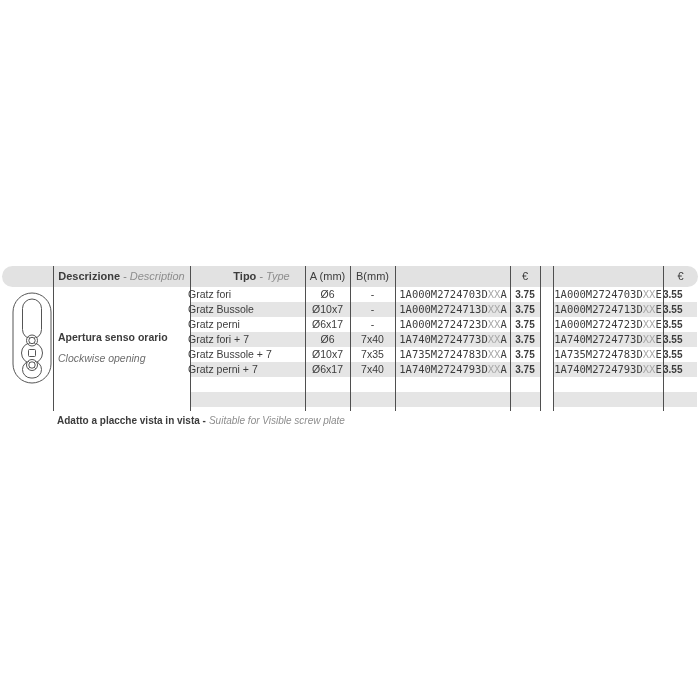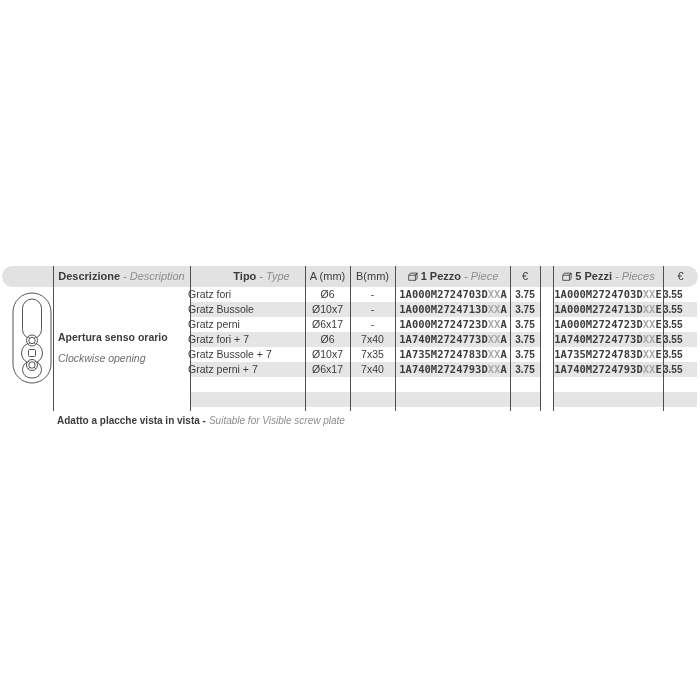--- a/index.html
+++ b/index.html
@@ -25,21 +25,21 @@
   
   .trow{position:absolute;left:0;width:700px;height:15px;line-height:15px;font-size:10.5px;}
   .cell{position:absolute;top:0;height:15px;white-space:nowrap;}
   .c-tipo{left:188px;width:105px;text-align:left;}
   .c-a{left:305px;width:45px;text-align:center;}
   .c-b{left:350px;width:45px;text-align:center;}
   .c-code1{left:396px;width:114px;text-align:center;}
   .c-p1{left:510px;width:30px;text-align:center;font-weight:bold;font-size:10px;}
   .c-code5{left:553px;width:110px;text-align:center;}
   .c-p5{left:663px;width:34px;text-align:left;font-weight:bold;font-size:10px;}
-  .code{font-family:"DejaVu Sans Mono",monospace;font-weight:bold;font-size:10.5px;letter-spacing:0;}
+  .code{font-family:"DejaVu Sans Mono",monospace;font-weight:normal;font-size:10.5px;letter-spacing:0;}
   .xx{color:#a8a8a8;}
 
   
   .desc-primary{position:absolute;left:58px;top:331px;font-size:10.5px;font-weight:bold;white-space:nowrap;}
   .desc-secondary{position:absolute;left:58px;top:352px;font-size:10.5px;font-style:italic;color:#6d6d6d;white-space:nowrap;}
 
   
   .footnote{position:absolute;left:57px;top:415px;font-size:10px;white-space:nowrap;}
   .footnote .fb{font-weight:bold;color:#3c3c3c;}
   .footnote .fi{font-style:italic;color:#8d8d8d;margin-left:3px;}
@@ -55,31 +55,21 @@
 
   <div class="hdr">
     <div class="hcell" style="left:51px;width:137px;">
       <span class="b">Descrizione</span><span class="sec">- Description</span>
     </div>
     <div class="hcell" style="left:188px;width:115px;padding-left:14px;">
       <span class="b">Tipo</span><span class="sec">- Type</span>
     </div>
     <div class="hcell" style="left:303px;width:45px;">A (mm)</div>
     <div class="hcell" style="left:348px;width:45px;">B(mm)</div>
-    <div class="hcell" style="left:393px;width:115px;">
-      <svg class="pkg" width="11" height="11" viewBox="0 0 13 11">
-        <path d="M2 4 L2 10 L10 10 L10 4 Z M2 4 L4 1.5 L12 1.5 L10 4 M10 4 L12 1.5 L12 7.5 L10 10" fill="none" stroke="#3c3c3c" stroke-width="1"></path>
-      </svg><span class="b">1 Pezzo</span><span class="sec">- Piece</span>
-    </div>
     <div class="hcell" style="left:508px;width:30px;">€</div>
-    <div class="hcell" style="left:551px;width:110px;">
-      <svg class="pkg" width="11" height="11" viewBox="0 0 13 11">
-        <path d="M2 4 L2 10 L10 10 L10 4 Z M2 4 L4 1.5 L12 1.5 L10 4 M10 4 L12 1.5 L12 7.5 L10 10" fill="none" stroke="#3c3c3c" stroke-width="1"></path>
-      </svg><span class="b">5 Pezzi</span><span class="sec">- Pieces</span>
-    </div>
     <div class="hcell" style="left:661px;width:35px;">€</div>
   </div>
 
   <div class="stripe st-l" style="top:302px;"></div>
   <div class="stripe st-r" style="top:302px;"></div>
   <div class="stripe st-l" style="top:332px;"></div>
   <div class="stripe st-r" style="top:332px;"></div>
   <div class="stripe st-l" style="top:362px;"></div>
   <div class="stripe st-r" style="top:362px;"></div>
   <div class="stripe st-l" style="top:392px;"></div>

